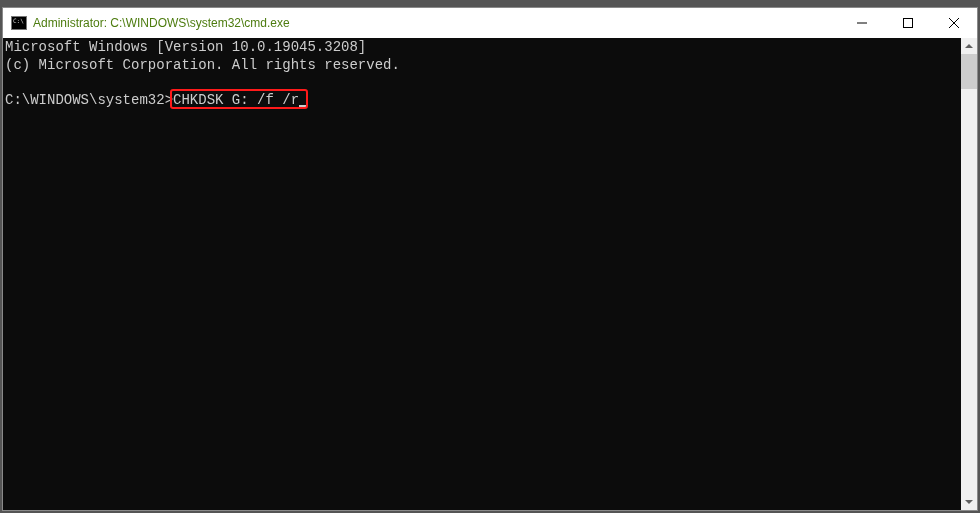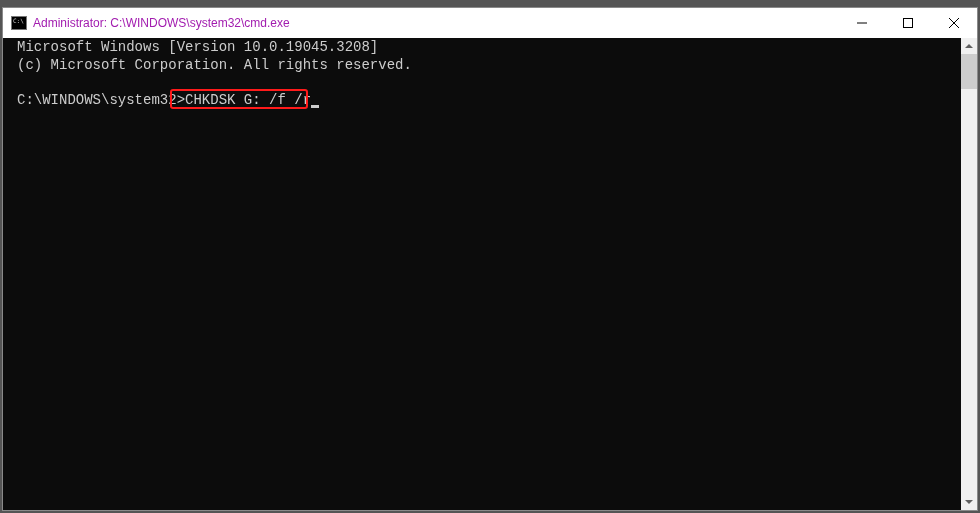--- a/index.html
+++ b/index.html
@@ -36,21 +36,21 @@
       width: 16px;
       height: 16px;
       margin-left: 8px;
       margin-right: 6px;
       display: flex;
       align-items: center;
       justify-content: center;
     }
     .titlebar-title {
       font-size: 12px;
-      color: #a21caf;
+      color: #4d7c0f;
       flex: 1;
       white-space: nowrap;
       overflow: hidden;
     }
     .titlebar-buttons {
       display: flex;
       height: 100%;
     }
     .titlebar-btn {
       width: 46px;
@@ -68,21 +68,21 @@
       background: #0c0c0c;
       overflow: hidden;
     }
     .console {
       flex: 1;
       background: #0c0c0c;
       color: #cccccc;
       font-family: Consolas, "Courier New", monospace;
       font-size: 14px;
       line-height: 1.25;
-      padding: 1px 0 0 14px;
+      padding: 1px 0 0 2px;
       white-space: pre;
       overflow: hidden;
     }
     .scrollbar {
       width: 16px;
       background: #f0f0f0;
       display: flex;
       flex-direction: column;
     }
     .scroll-arrow {

